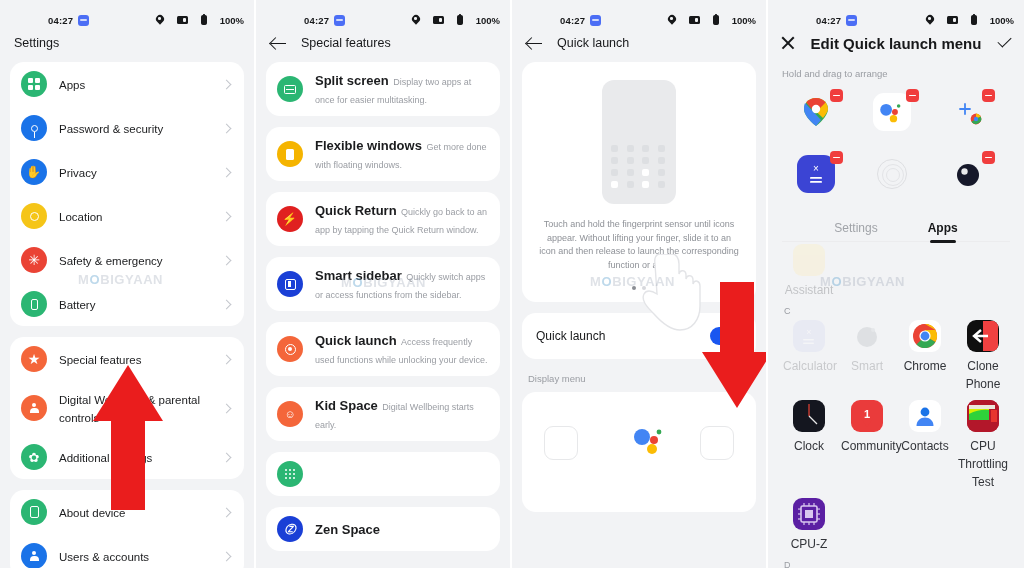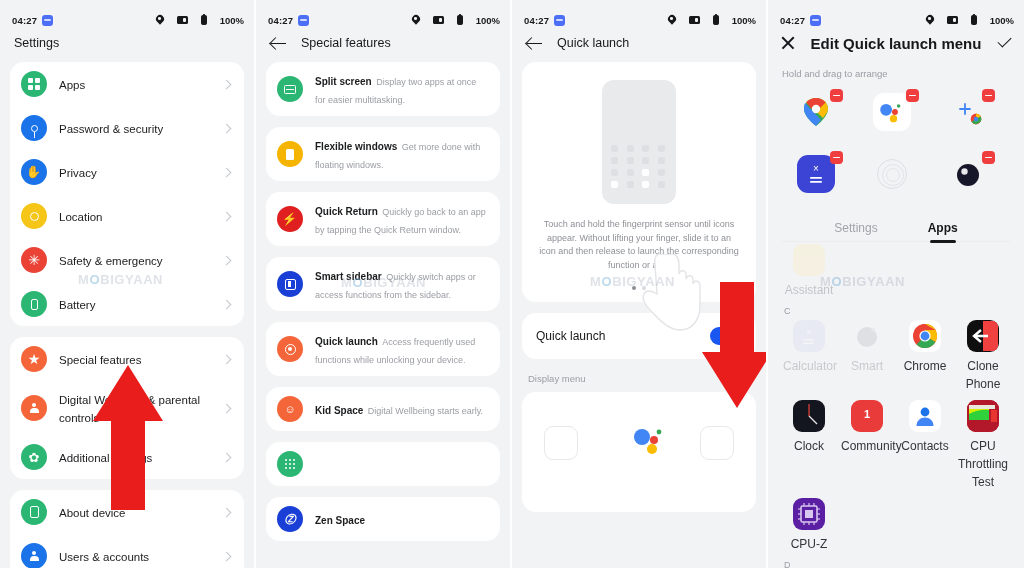--- a/index.html
+++ b/index.html
@@ -27,20 +27,21 @@
   .statusbar {
     height: 24px;
     display: flex;
     align-items: center;
     justify-content: space-between;
     padding: 16px 10px 0 12px;
     background: transparent;
     font-size: 9.5px;
     color: #17181a;
     font-weight: 600;
+    margin-left: 36px;
   }
   .sb-left { display: flex; align-items: center; gap: 5px; }
   .sb-right { display: flex; align-items: center; gap: 13px; }
   .sb-time { letter-spacing: .2px; }
   .chip-icon {
     width: 11px; height: 11px; border-radius: 3px;
     background: #4c6ef5; display: inline-block; position: relative;
   }
   .chip-icon::after {
     content: ""; position: absolute; left: 2px; top: 4.2px;
@@ -141,21 +142,21 @@
   .row-sub {
     font-size: 9px; color: #9a9da3; line-height: 12px; margin-top: 2px;
   }
   .chev {
     width: 7px; height: 7px; flex: none; margin-right: 3px;
     border-top: 1.3px solid #c3c6cc; border-right: 1.3px solid #c3c6cc;
     transform: rotate(45deg);
   }
 
   
-  .frow .row-title { font-weight: 700; font-size: 10px; }
+  .frow .row-title { font-weight: 700; font-size: 13px; }
 
   
   .g-apps { display:grid; grid-template-columns:1fr 1fr; grid-gap:2px; }
   .g-apps i { display:block; width:5px;height:5px;background:#fff;border-radius:1px; }
   .g-key {
     width:7px;height:7px;border:1.6px solid #fff;border-radius:50%;position:relative;
   }
   .g-key::after{content:"";position:absolute;left:2.2px;top:6px;width:1.6px;height:6px;background:#fff;}
   .g-priv { font-size:12px; line-height:1; }
   .g-dot { width:9px;height:9px;border-radius:50%;border:1.8px solid #fff; }

